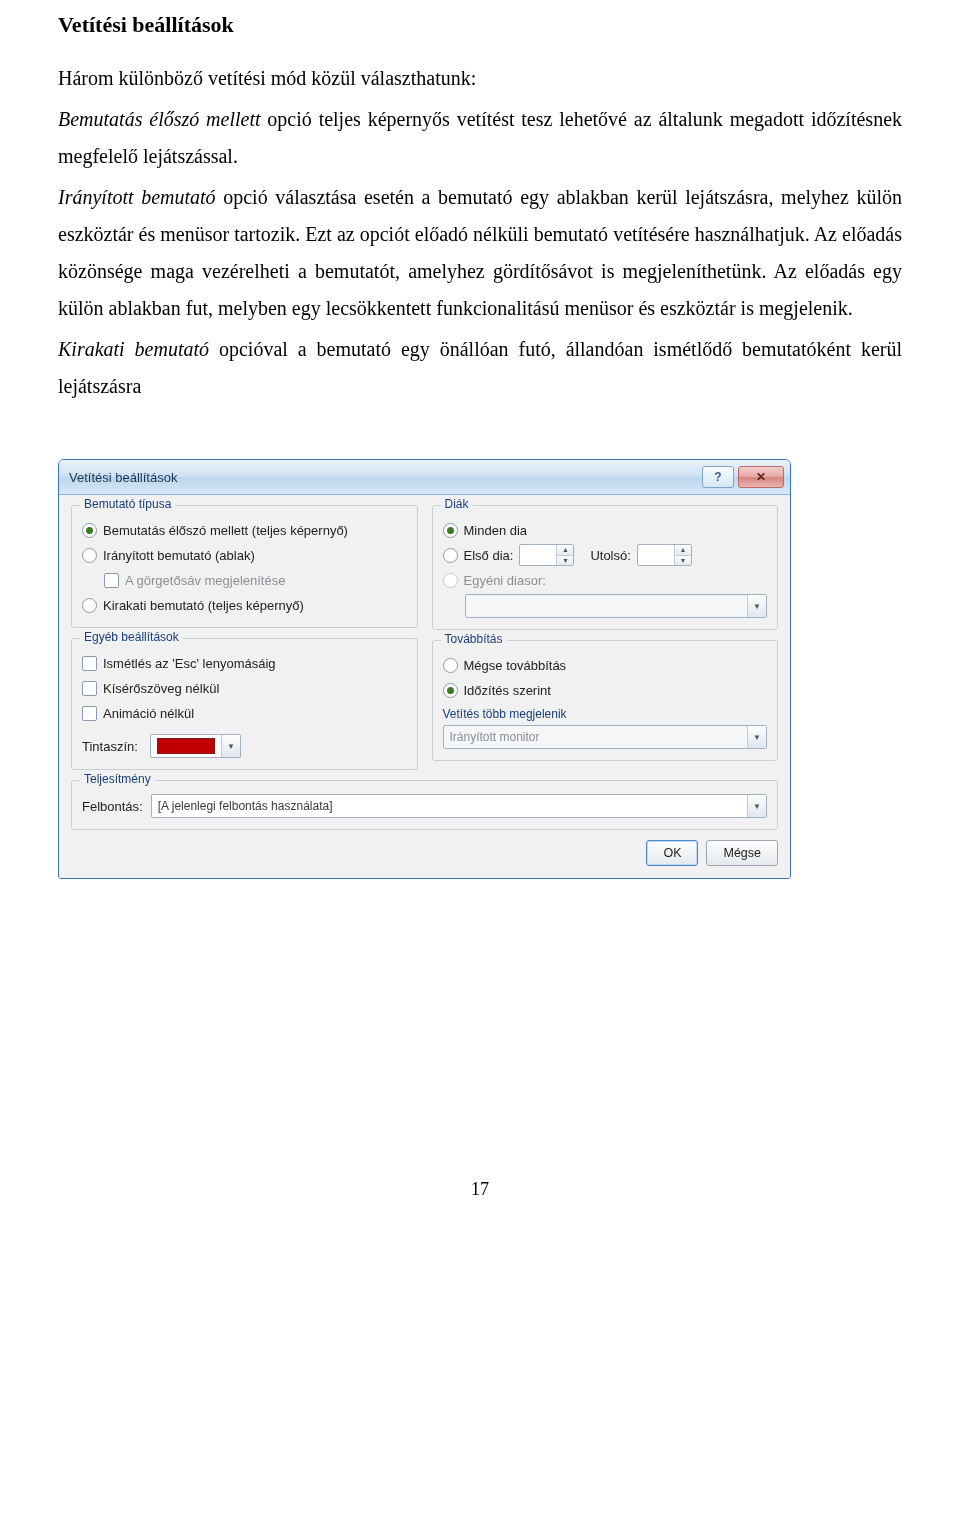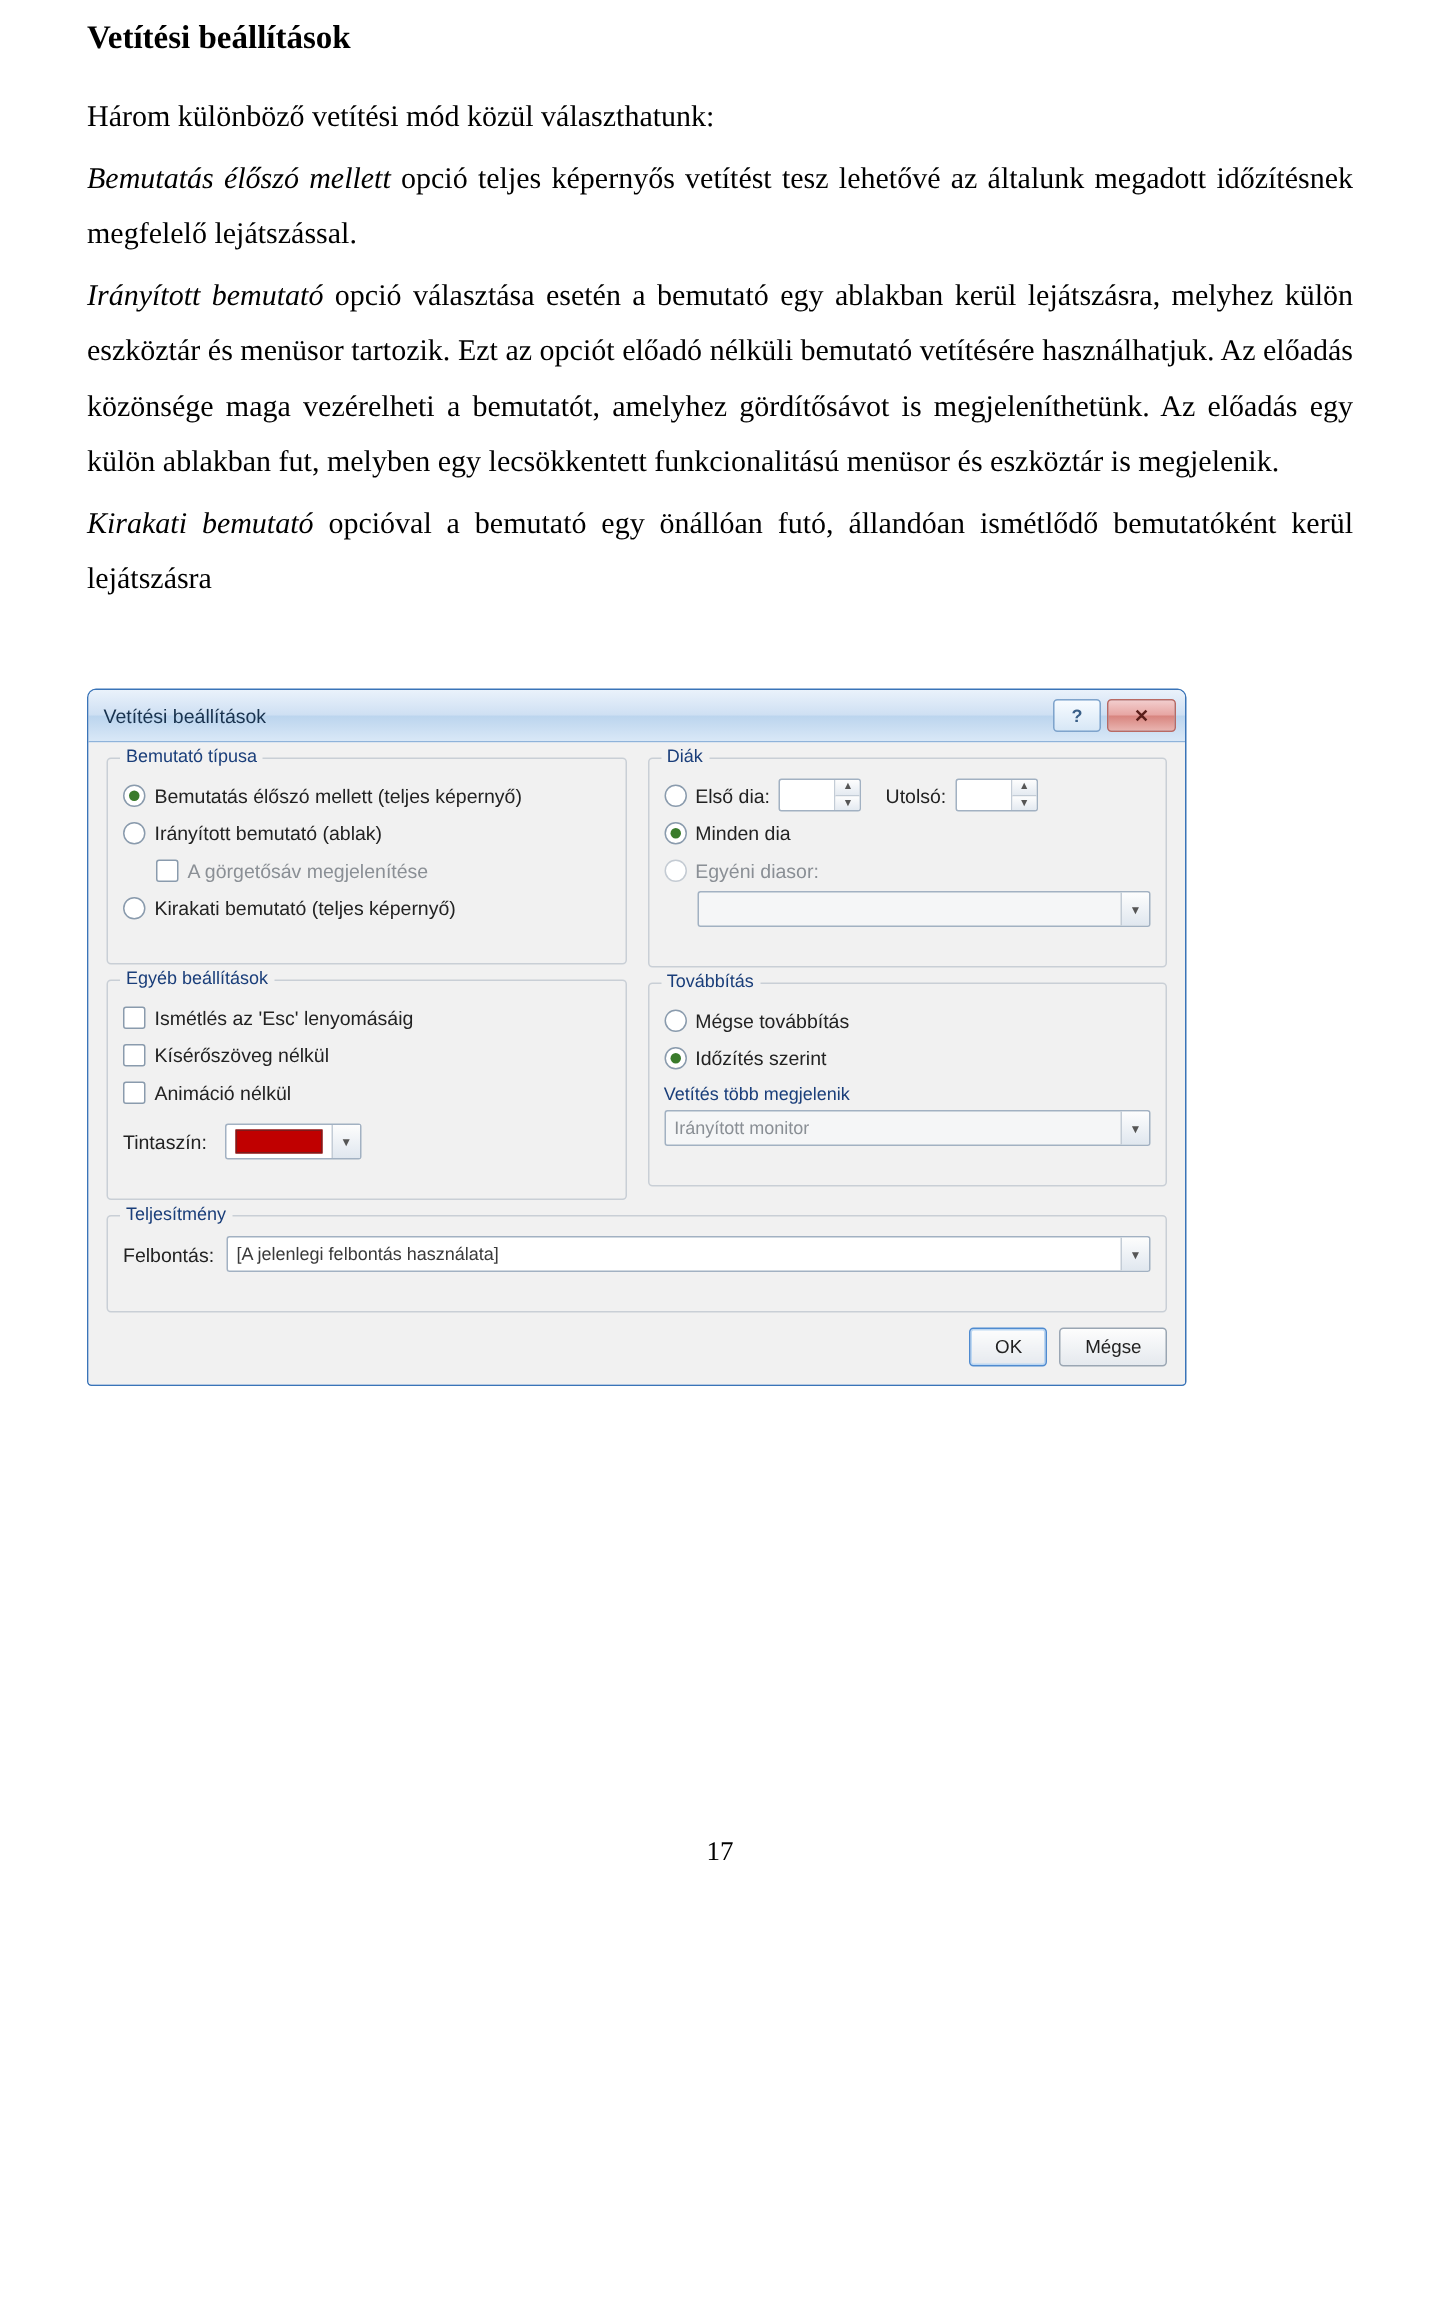--- a/index.html
+++ b/index.html
@@ -82,21 +82,21 @@
     display: flex;
     gap: 14px;
   }
   .col {
     flex: 1;
     min-width: 0;
   }
   .group {
     border: 1px solid #c9cfd6;
     border-radius: 3px;
-    padding: 10px 10px 23px 10px;
+    padding: 10px 10px 8px 10px;
     margin-bottom: 10px;
     background: #f1f1f1;
     position: relative;
   }
   .group .glegend {
     position: absolute;
     top: -9px;
     left: 8px;
     background: #f1f1f1;
     padding: 0 4px;
@@ -306,44 +306,44 @@
                 <div class="sw"></div>
                 <div class="cb-btn">▼</div>
               </div>
             </div>
           </div>
         </div>
 
         <div class="col">
           <div class="group">
             <div class="glegend">Diák</div>
+            <div class="row">
+              <span class="radio sel"></span>
+              <span class="lbl">Minden dia</span>
+            </div>
             <div class="row" style="gap:6px;">
               <span class="radio"></span>
               <span class="lbl">Első dia:</span>
               <div class="spinner">
                 <div class="sp-in"></div>
                 <div class="sp-btns">
                     <span>▲</span>
                     <span>▼</span>
                   </div>
               </div>
               <span class="lbl" style="margin-left:10px;">Utolsó:</span>
               <div class="spinner">
                 <div class="sp-in"></div>
                 <div class="sp-btns">
                     <span>▲</span>
                     <span>▼</span>
                   </div>
               </div>
             </div>
             <div class="row">
-              <span class="radio sel"></span>
-              <span class="lbl">Minden dia</span>
-            </div>
-            <div class="row">
               <span class="radio" style="border-color:#c4cbd3;"></span>
               <span class="lbl disabled-txt">Egyéni diasor:</span>
             </div>
             <div class="row indent">
               <div class="combo disabled" style="width:100%;">
                 <div class="cb-in"></div>
                 <div class="cb-btn">▼</div>
               </div>
             </div>
           </div>

